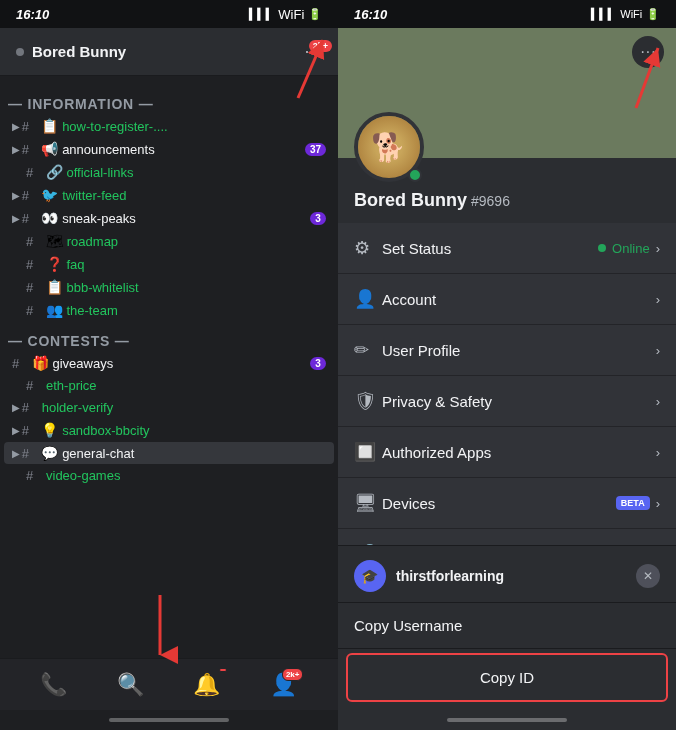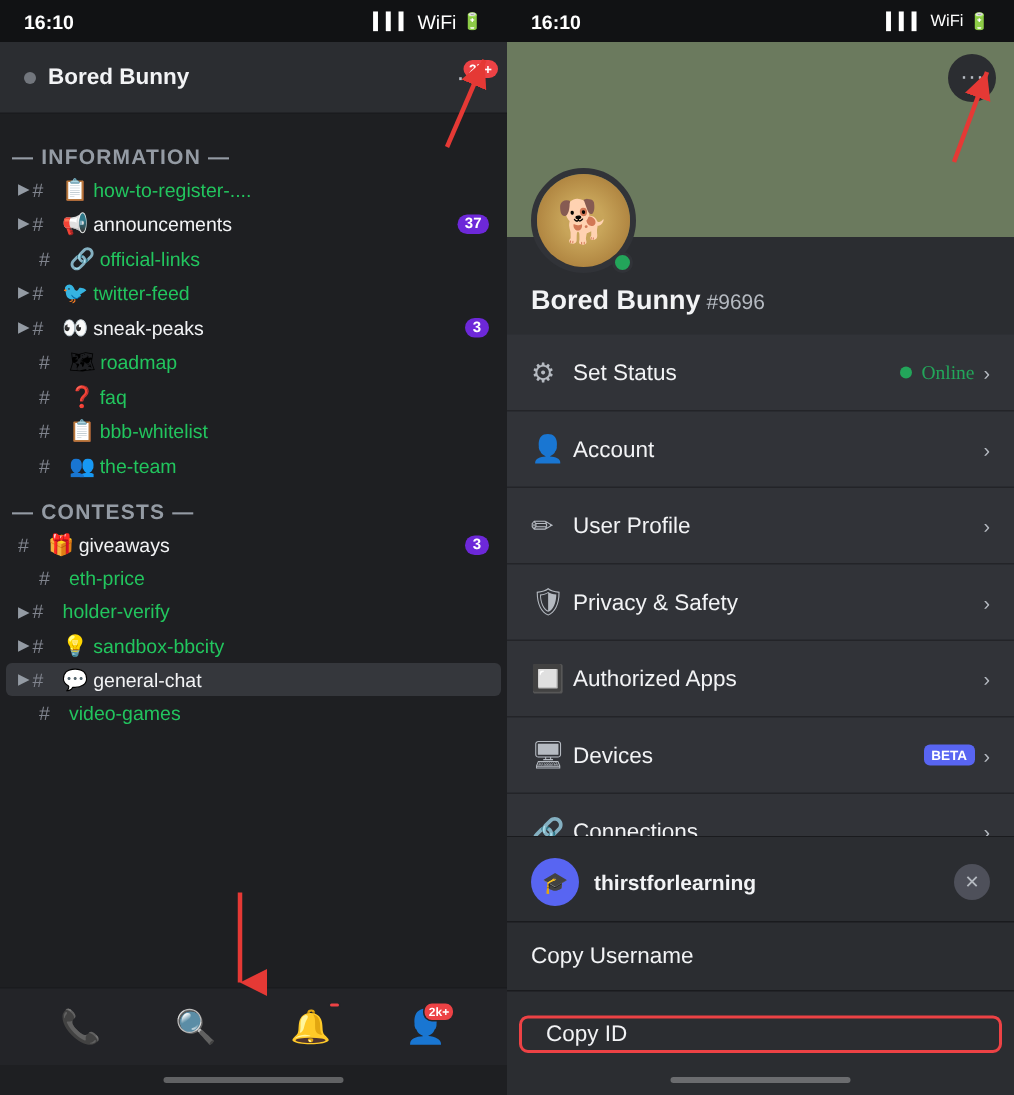--- a/index.html
+++ b/index.html
@@ -29,20 +29,21 @@
       display: flex;
       align-items: center;
       justify-content: space-between;
       padding: 0 16px;
     }
 
     .status-time {
       color: #fff;
       font-size: 13px;
       font-weight: 600;
+      font-style: italic;
     }
 
     .status-icons {
       display: flex;
       gap: 4px;
       align-items: center;
     }
 
     .server-header {
       height: 48px;
@@ -402,27 +403,28 @@
 
     .sheet-option {
       padding: 14px 16px;
       color: #f2f3f5;
       font-size: 15px;
       cursor: pointer;
       border-bottom: 1px solid #1a1b1e;
     }
 
     .sheet-option-highlighted {
-      padding: 2px 16px;
+      padding: 14px 16px;
       color: #f2f3f5;
       font-size: 15px;
       cursor: pointer;
       border: 2px solid #ed4245;
-      margin: 16px 8px 8px;
+      margin: 4px 8px 8px;
       border-radius: 6px;
+      text-align: center;
     }
 
     .bottom-bar-right {
       height: 20px;
       background: #2b2d31;
       display: flex;
       align-items: center;
       justify-content: center;
     }
 
@@ -641,21 +643,21 @@
     </div>
   </div>
 
   <div class="menu-section">
 
     <div class="menu-item">
       <span class="menu-item-icon">⚙</span>
       <span class="menu-item-label">Set Status</span>
       <div class="menu-item-right">
         <div class="status-dot-green"></div>
-        <span style="color:#23a55a;font-size:13px;font-family:Liberation Serif, serif;">Online</span>
+        <span style="color:#23a55a;font-size:13px;">Online</span>
         <span class="chevron-right">›</span>
       </div>
     </div>
 
     <div class="menu-item">
       <span class="menu-item-icon">👤</span>
       <span class="menu-item-label">Account</span>
       <span class="chevron-right">›</span>
     </div>
 

